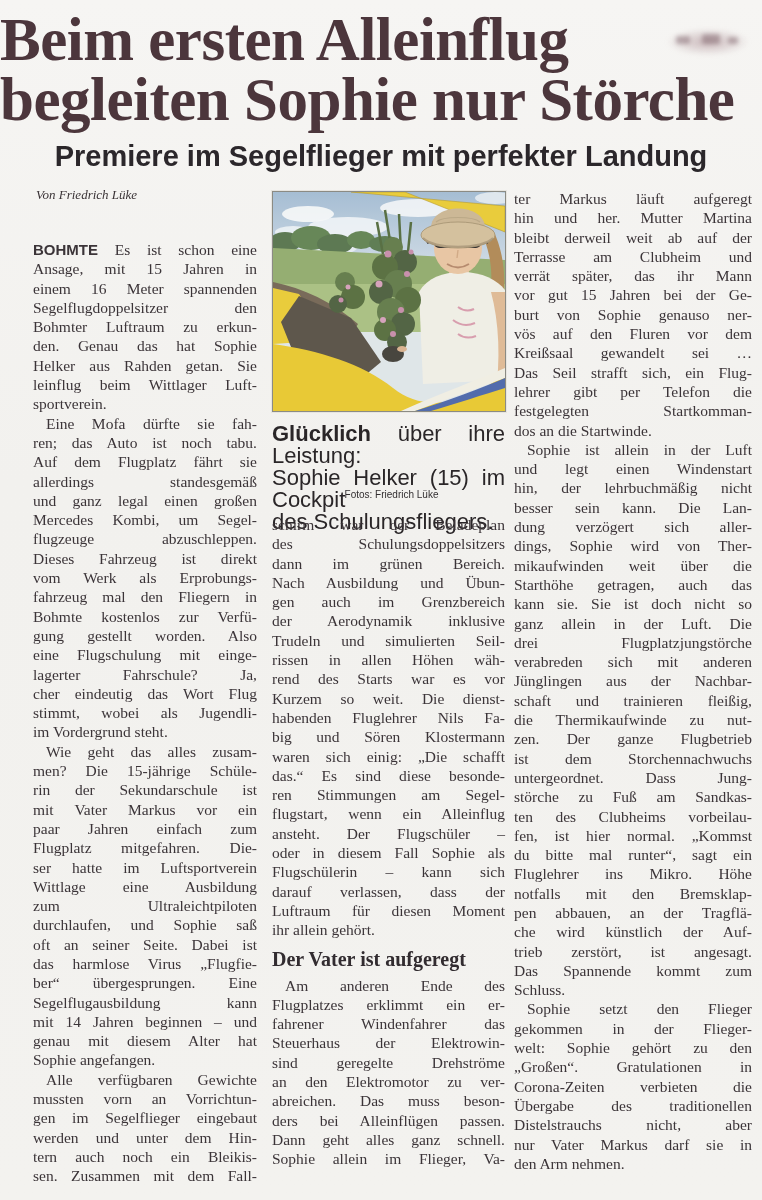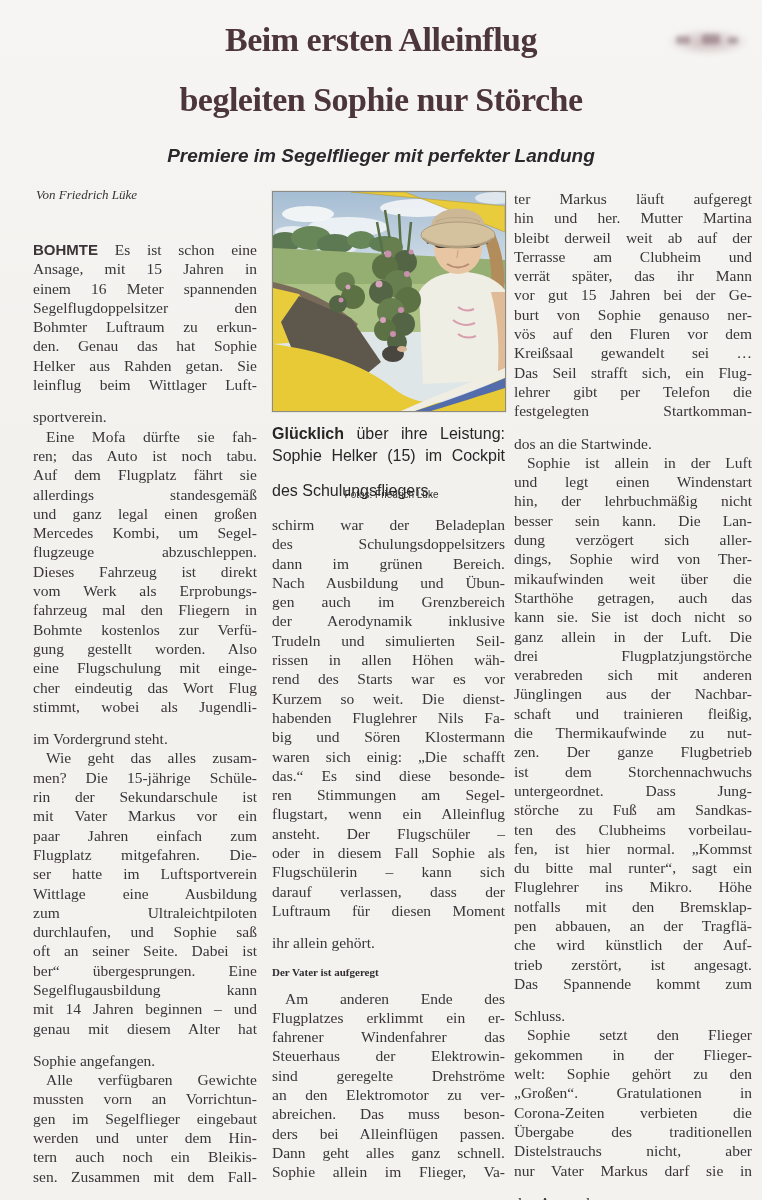--- a/index.html
+++ b/index.html
@@ -3,60 +3,60 @@
 <meta charset="utf-8">
 <style>
   html,body{margin:0;padding:0;}
   #page{
     position:relative;width:762px;height:1200px;overflow:hidden;
     background:linear-gradient(180deg,#f6f5f3 0%,#f2f1ee 40%,#f3f2ef 100%);
     font-family:"Liberation Serif",serif;color:var(--body-color,#3b3438);
   }
   
   .headline{
-    position:absolute;top:10px;left:0;width:100%;text-align:center;
+    position:absolute;top:10px;left:0;width:100%;text-align:left;
     font-family:"Liberation Serif",serif;font-weight:bold;
-    font-size:34px;line-height:60px;letter-spacing:-0.5px;
+    font-size:61px;line-height:60px;letter-spacing:-0.5px;
     color:var(--headline-color,#4c363c);
   }
   .subheadline{
     position:absolute;top:141px;left:0;width:100%;text-align:center;
     font-family:"Liberation Sans",sans-serif;font-weight:bold;
-    font-size:19px;line-height:30px;color:#2b272b;white-space:nowrap;font-style:italic;
+    font-size:29px;line-height:30px;color:#2b272b;white-space:nowrap;
   }
   .byline{
     position:absolute;top:187px;left:36px;
     font-style:italic;font-size:13px;color:#3a3336;
   }
   
   .col{position:absolute;font-size:15.5px;}
   #col1{left:33px;top:240px;width:224px;}
   #col2{left:272px;top:515px;width:233px;}
   #col3{left:514px;top:189px;width:238px;}
   .tline{
     line-height:19.3px;text-align:justify;text-align-last:justify;
     text-justify:inter-word;white-space:nowrap0;
   }
-  .tline.end{text-align-last:left;margin-top:13px;}
+  .tline.end{text-align-last:left;}
   .tline.ind{text-indent:13px;}
   .lead{font-family:"Liberation Sans",sans-serif;font-weight:bold;font-size:15px;}
   .subhead{
-    font-weight:bold;font-size:11px;line-height:20px;margin:9px 0 7px 0;
+    font-weight:bold;font-size:20px;line-height:20px;margin:9px 0 7px 0;
     text-align:left;color:#322c30;
   }
   
   .photo{
     position:absolute;left:272px;top:191px;width:232px;height:219px;
     border:1px solid #8b8b84;box-shadow:0 0 0 1px #e7e5e0;background:#dfe6ea;
   }
   .photo svg{display:block;}
   
   .caption{
     position:absolute;left:272px;top:423px;width:233px;
-    font-family:"Liberation Sans",sans-serif;font-size:16px;color:#2a2628;
+    font-family:"Liberation Sans",sans-serif;font-size:22px;color:#2a2628;
   }
   .caption .tline{line-height:22px;}
   .cap-lead{font-weight:bold;}
   .credit{
     position:absolute;left:275px;top:489px;width:233px;text-align:center;
     font-family:"Liberation Sans",sans-serif;font-size:10px;color:#332f31;
   }
   
   .smudge{
     position:absolute;left:666px;top:28px;width:84px;height:28px;
@@ -197,34 +197,36 @@
       <div class="tline">allerdings standesgemäß</div>
       <div class="tline">und ganz legal einen großen</div>
       <div class="tline">Mercedes Kombi, um Segel-</div>
       <div class="tline">flugzeuge abzuschleppen.</div>
       <div class="tline">Dieses Fahrzeug ist direkt</div>
       <div class="tline">vom Werk als Erprobungs-</div>
       <div class="tline">fahrzeug mal den Fliegern in</div>
       <div class="tline">Bohmte kostenlos zur Verfü-</div>
       <div class="tline">gung gestellt worden. Also</div>
       <div class="tline">eine Flugschulung mit einge-</div>
+      <div class="tline">lagerter Fahrschule? Ja,</div>
       <div class="tline">cher eindeutig das Wort Flug</div>
       <div class="tline">stimmt, wobei als Jugendli-</div>
       <div class="tline end">im Vordergrund steht.</div>
       <div class="tline ind">Wie geht das alles zusam-</div>
       <div class="tline">men? Die 15-jährige Schüle-</div>
       <div class="tline">rin der Sekundarschule ist</div>
       <div class="tline">mit Vater Markus vor ein</div>
       <div class="tline">paar Jahren einfach zum</div>
       <div class="tline">Flugplatz mitgefahren. Die-</div>
       <div class="tline">ser hatte im Luftsportverein</div>
       <div class="tline">Wittlage eine Ausbildung</div>
       <div class="tline">zum Ultraleichtpiloten</div>
       <div class="tline">durchlaufen, und Sophie saß</div>
       <div class="tline">oft an seiner Seite. Dabei ist</div>
+      <div class="tline">das harmlose Virus „Flugfie-</div>
       <div class="tline">ber“ übergesprungen. Eine</div>
       <div class="tline">Segelflugausbildung kann</div>
       <div class="tline">mit 14 Jahren beginnen – und</div>
       <div class="tline">genau mit diesem Alter hat</div>
       <div class="tline end">Sophie angefangen.</div>
       <div class="tline ind">Alle verfügbaren Gewichte</div>
       <div class="tline">mussten vorn an Vorrichtun-</div>
       <div class="tline">gen im Segelflieger eingebaut</div>
       <div class="tline">werden und unter dem Hin-</div>
       <div class="tline">tern auch noch ein Bleikis-</div>

